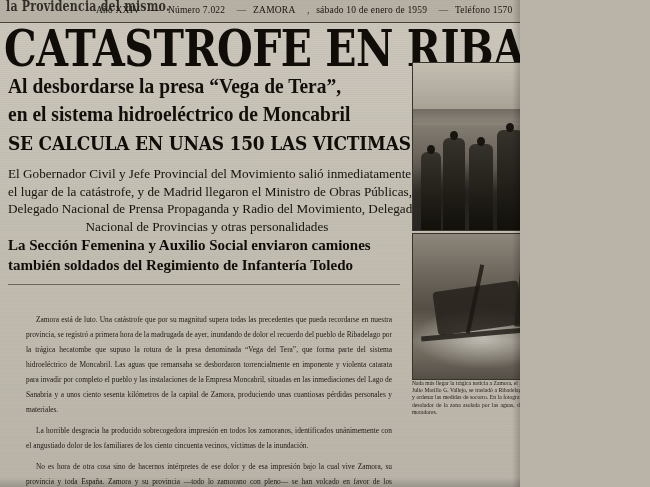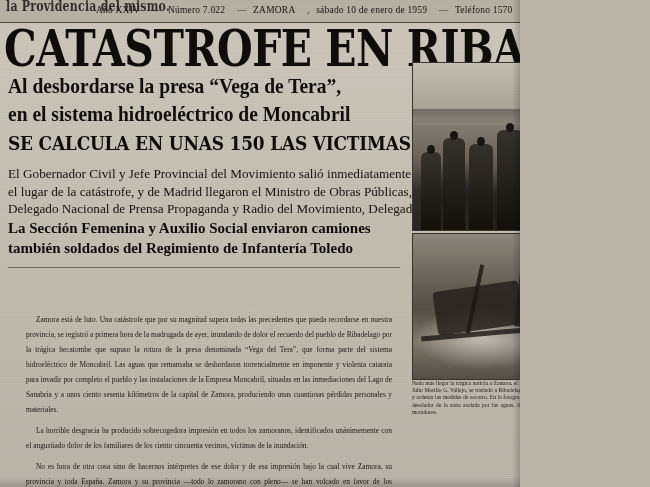--- a/index.html
+++ b/index.html
@@ -211,20 +211,21 @@
       <span class="l2">Al desbordarse la presa “Vega de Tera”,</span>
       <span class="l2">en el sistema hidroeléctrico de Moncabril</span>
     </div>
 
     <div class="sub2">SE CALCULA EN UNAS 150 LAS VICTIMAS</div>
 
     <div class="lead">
       <div class="c">El Gobernador Civil y Jefe Provincial del Movimiento salió inmediatamente hacia</div>
       <div class="c">el lugar de la catástrofe, y de Madrid llegaron el Ministro de Obras Públicas,</div>
       <div class="c">Delegado Nacional de Prensa Propaganda y Radio del Movimiento, Delegado</div>
+      <div class="c">Nacional de Provincias y otras personalidades</div>
     </div>
 
     <div class="bold-para">
       <div>La Sección Femenina y Auxilio Social enviaron camiones</div>
       <div>también soldados del Regimiento de Infantería Toledo</div>
     </div>
 
     <div class="rule"></div>
   </div>
 

